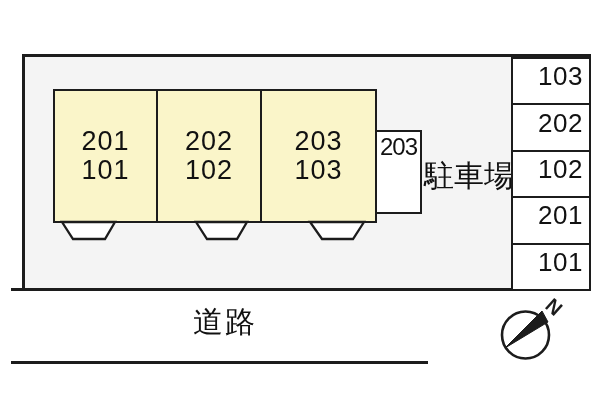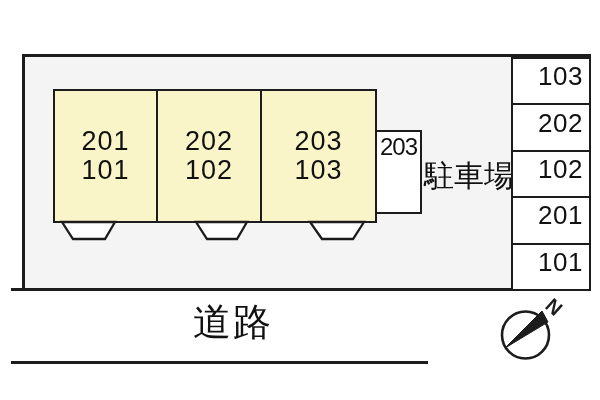--- a/index.html
+++ b/index.html
@@ -42,21 +42,21 @@
     padding-right:6px;padding-bottom:9px;font-size:26px;letter-spacing:0.5px;
   }
   .stall:first-child{margin-top:0;}
   
   .parking-label{
     position:absolute;left:424px;top:159px;font-size:30px;line-height:33px;
     white-space:nowrap;
     font-family:Liberation Serif, serif;
   }
   .road-label{
-    position:absolute;left:193px;top:305px;font-size:38px;line-height:34px;
+    position:absolute;left:193px;top:305px;font-size:30px;line-height:34px;
     letter-spacing:2px;white-space:nowrap;
   }
   .road-line{
     position:absolute;left:11px;top:361px;width:417px;height:3px;background:#1c1c1c;
   }
   .overlay{position:absolute;left:0;top:0;width:600px;height:400px;pointer-events:none;}
 </style>
 </head>
 <body>
 

